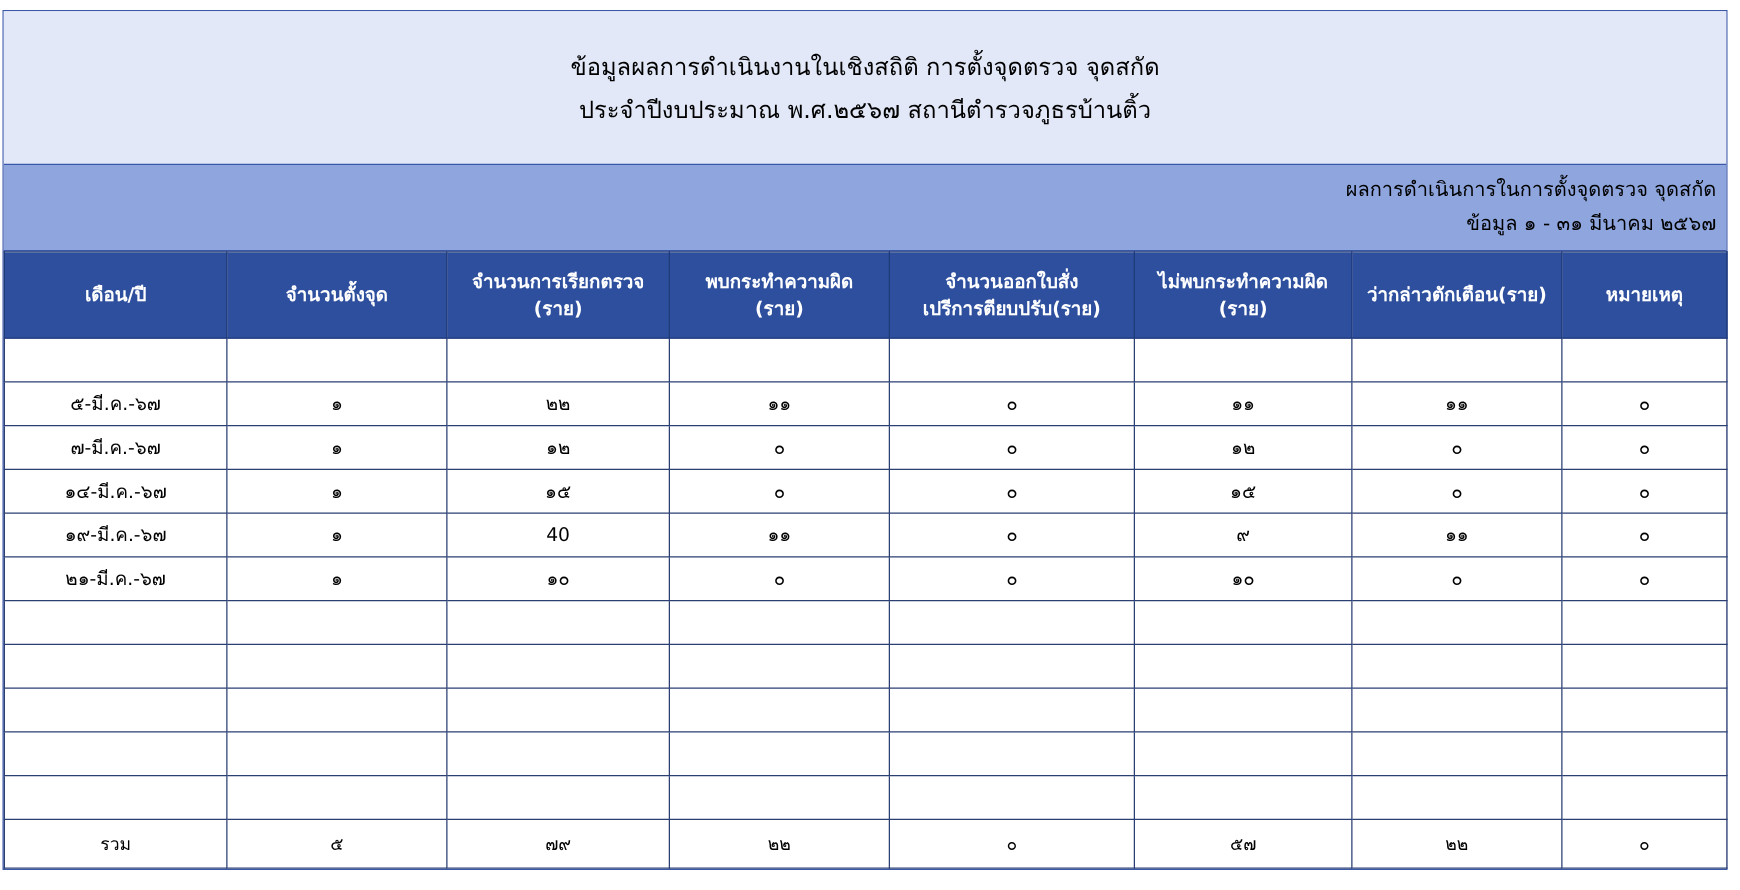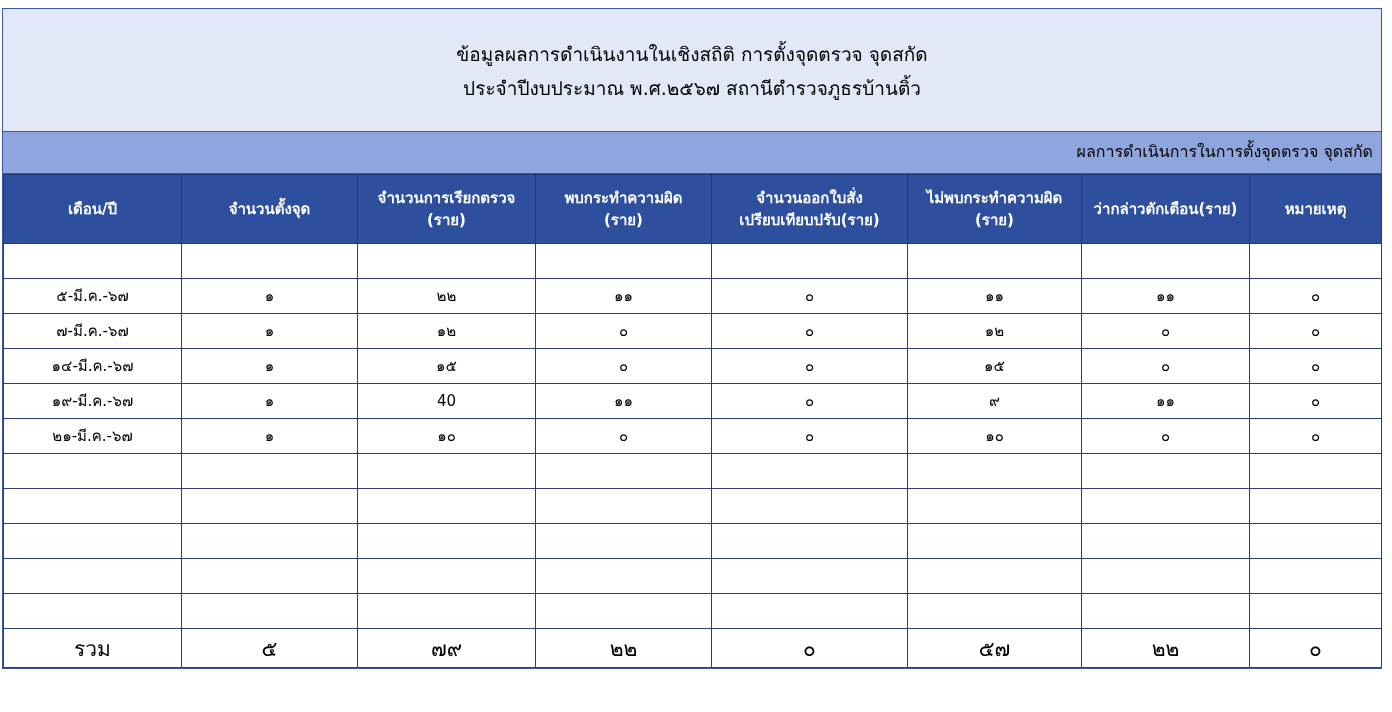--- a/index.html
+++ b/index.html
@@ -84,39 +84,40 @@
     border: 1px solid #2b3f73;
     font-size: 15px;
     height: 34px;
     text-align: center;
     vertical-align: middle;
     padding: 0 4px;
     background: #ffffff;
   }
   td.col-date { text-align: center; }
   tr.blank td { height: 34px; }
-  tr.total td { height: 38px; font-size: 21px; text-align: center; }
+  tr.total td { height: 38px; font-size: 14px; text-align: center; }
   
   td.hl-bottom {
     border-bottom: 2px solid #2f6fd0;
   }
 </style>
 </head>
 <body>
 
 <div class="sheet">
   <div class="doc">
 
     <div class="title-block">
       <div class="title-line">ข้อมูลผลการดำเนินงานในเชิงสถิติ การตั้งจุดตรวจ จุดสกัด</div>
       <div class="title-line">ประจำปีงบประมาณ พ.ศ.๒๕๖๗ สถานีตำรวจภูธรบ้านติ้ว</div>
     </div>
 
     <div class="subtitle-block">
       <div class="subtitle-line">ผลการดำเนินการในการตั้งจุดตรวจ จุดสกัด</div>
+      <div class="subtitle-line">ข้อมูล ๑ - ๓๑ มีนาคม ๒๕๖๗</div>
     </div>
 
     <table class="data">
       <colgroup>
         <col class="c0">
           <col class="c1">
           <col class="c2">
           <col class="c3">
         <col class="c4">
           <col class="c5">
@@ -134,21 +135,21 @@
           <th>
             <div>จำนวนการเรียกตรวจ</div>
             <div>(ราย)</div>
           </th>
           <th>
             <div>พบกระทำความผิด</div>
             <div>(ราย)</div>
           </th>
           <th>
             <div>จำนวนออกใบสั่ง</div>
-            <div>เปรียบเทียบปรับ(ราย)</div>
+            <div>เปรีการตียบปรับ(ราย)</div>
           </th>
           <th>
             <div>ไม่พบกระทำความผิด</div>
             <div>(ราย)</div>
           </th>
           <th>
             <div>ว่ากล่าวตักเตือน(ราย)</div>
           </th>
           <th>
             <div>หมายเหตุ</div>

